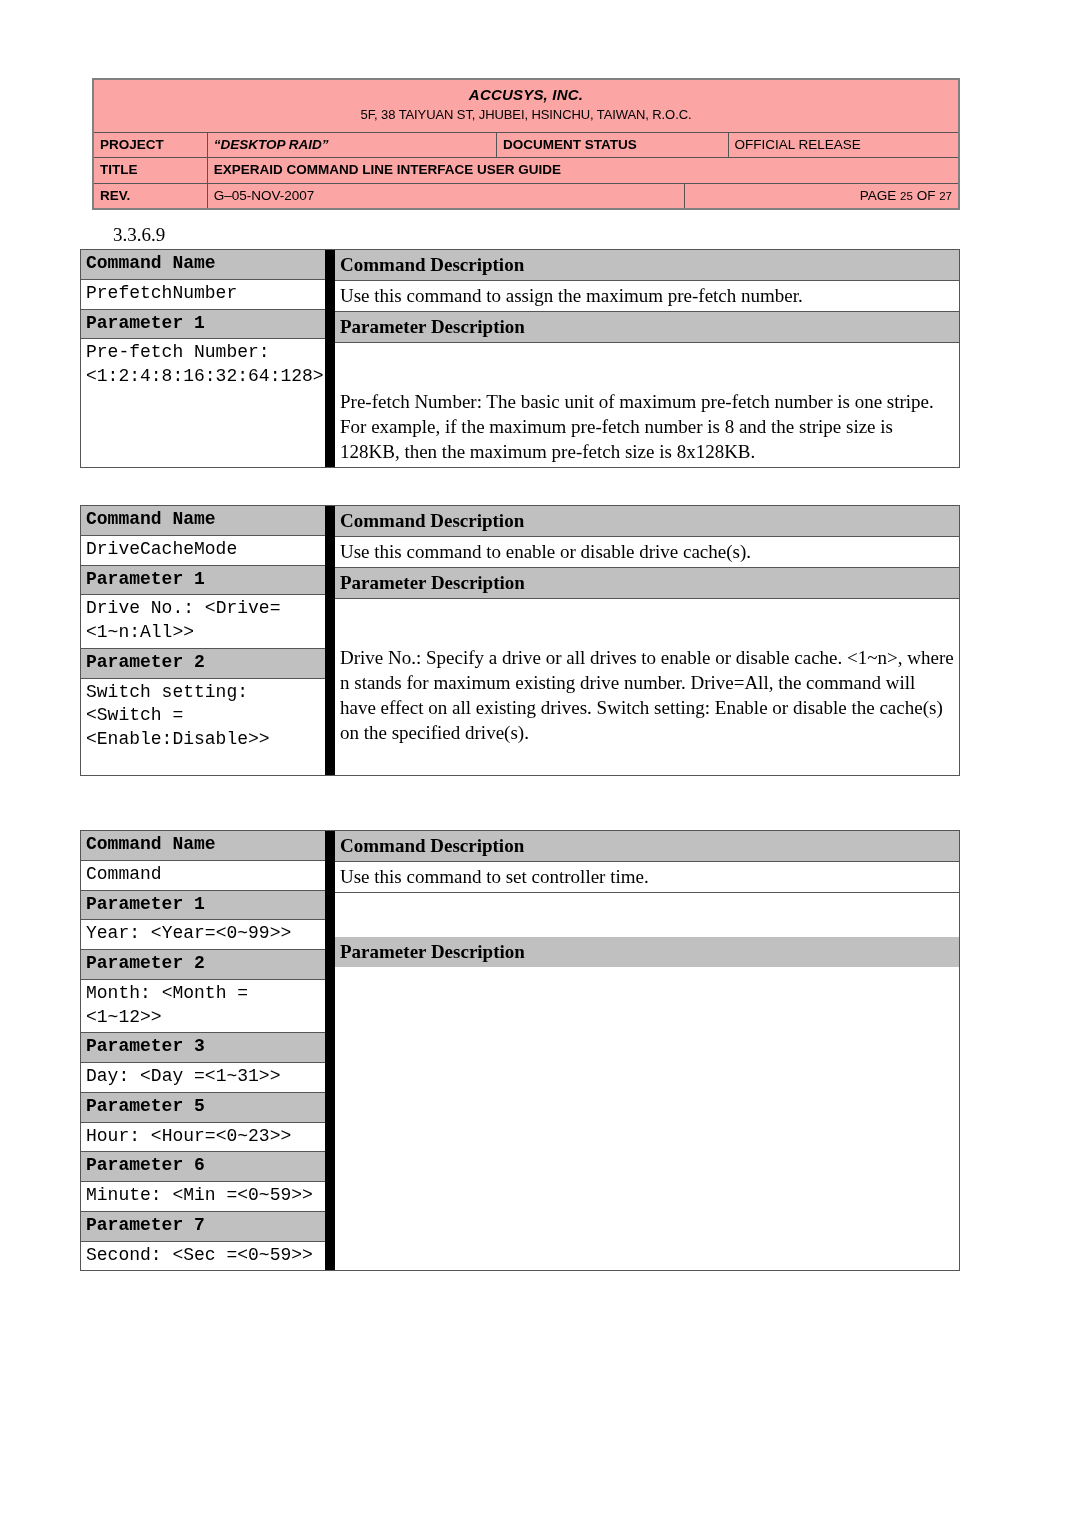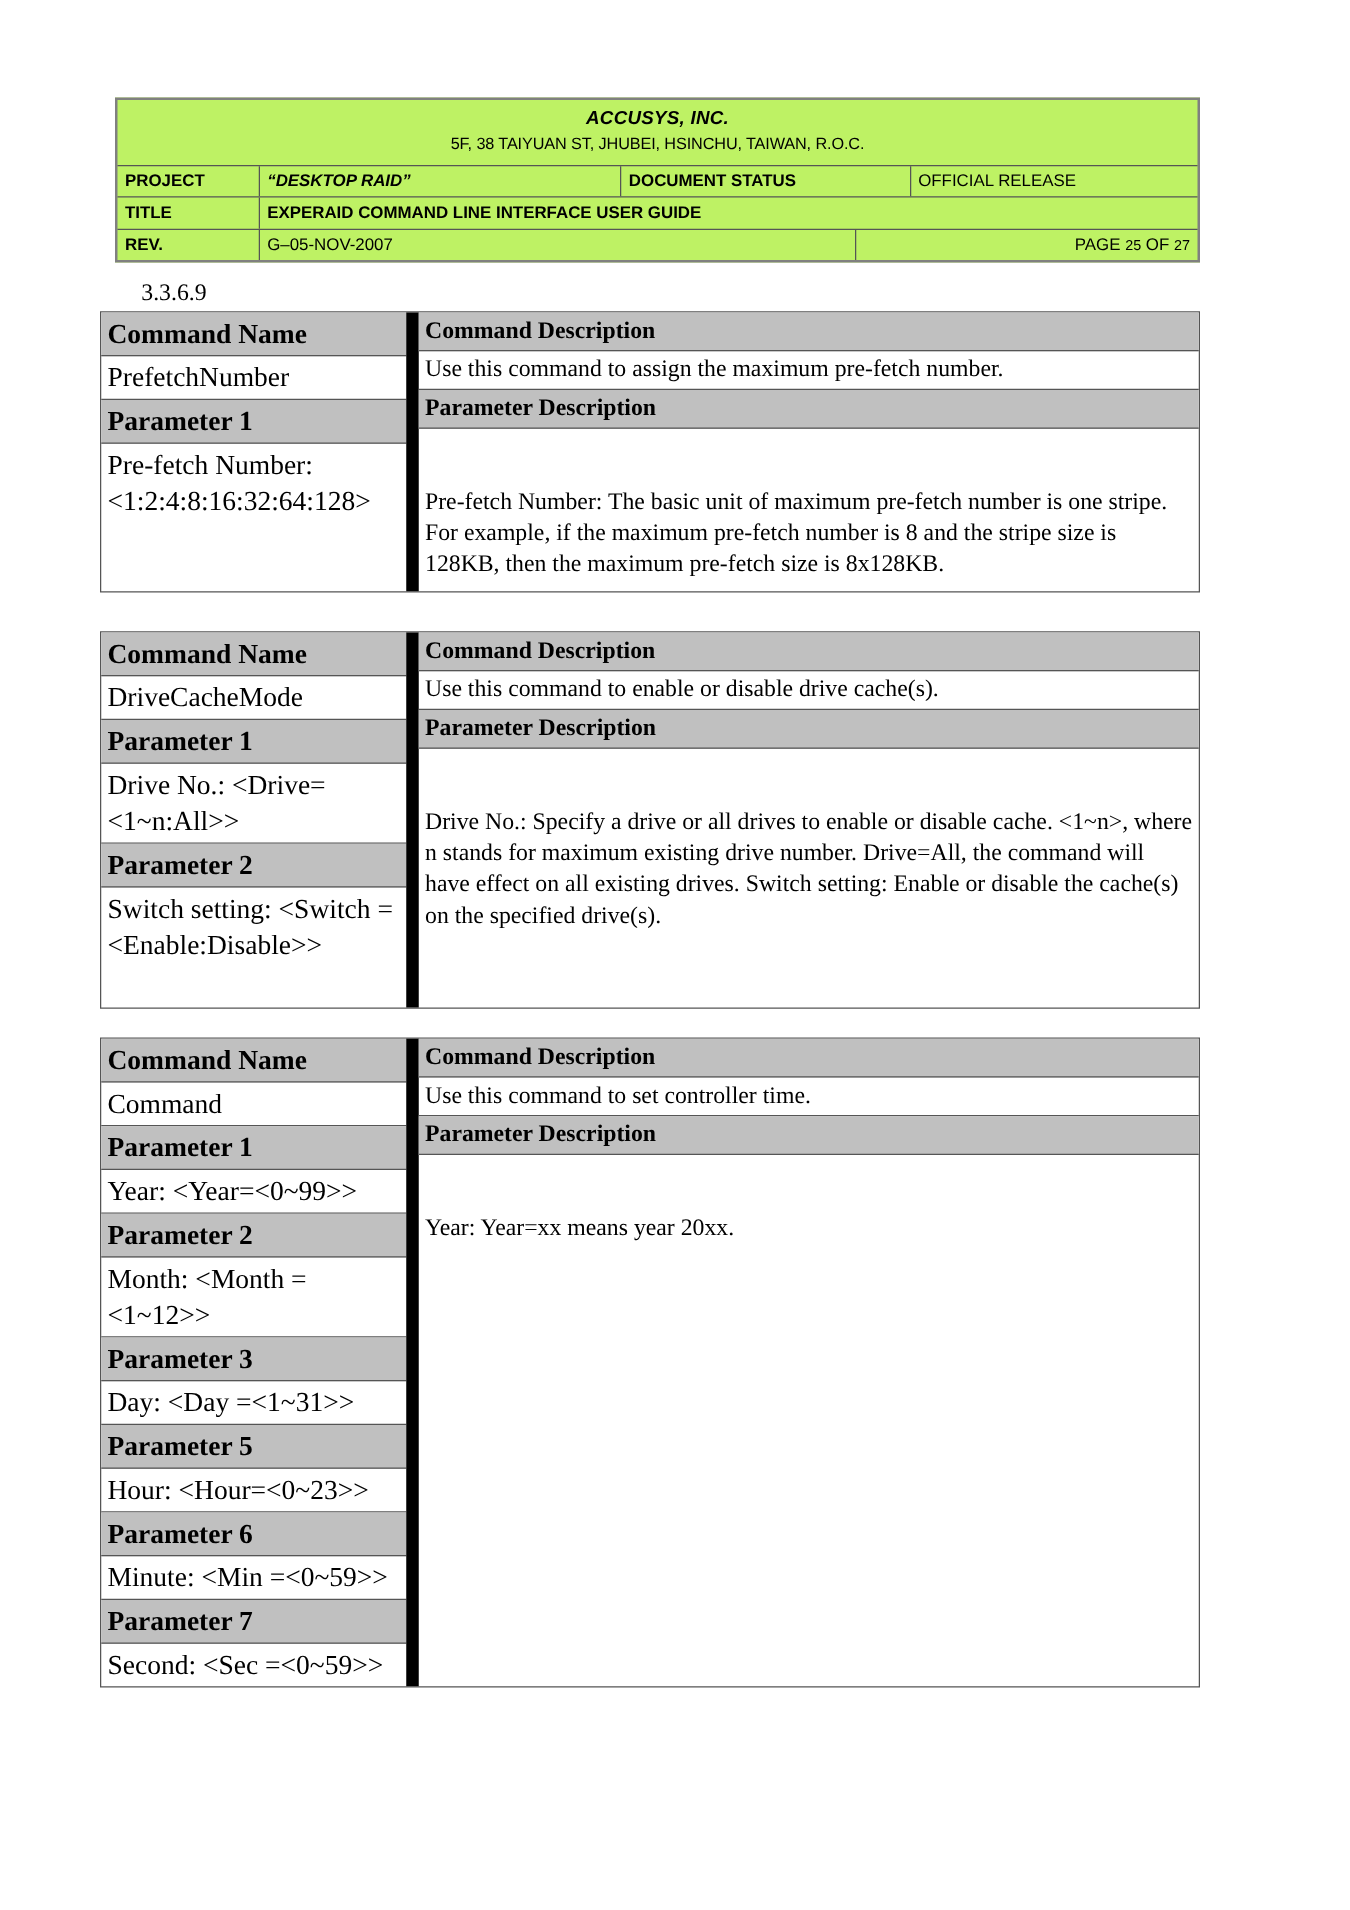--- a/index.html
+++ b/index.html
@@ -25,21 +25,21 @@
 
   
   .doc-header {
     position: absolute;
     left: 92px;
     top: 78px;
     width: 868px;
     border: 2px solid #808080;
     box-sizing: border-box;
     font-family: "Liberation Sans", "DejaVu Sans", sans-serif;
-    background: #bef264;
+    background: #fca5a5;
   }
   .doc-header .hrow {
     display: flex;
     border-top: 1px solid #555555;
   }
   .doc-header .hrow:first-child { border-top: none; }
 
   .company-cell {
     width: 100%;
     padding: 6px 4px 8px 4px;
@@ -103,23 +103,24 @@
 
   .left-stack {
     width: 244px;
     flex: 0 0 244px;
     display: flex;
     flex-direction: column;
   }
   .left-stack > .lrow {
     box-sizing: border-box;
     padding: 2px 5px 3px 5px;
-    font-size: 22px;
+    font-size: 18px;
     line-height: 1.32;
     border-bottom: 1px solid #555555;
+    font-family: Liberation Mono, monospace;
   }
   .left-stack > .lrow:last-child { border-bottom: none; }
   .left-stack > .lrow.shade { background: #c0c0c0; font-weight: bold; }
 
   .right-stack {
     flex: 1 1 auto;
     display: flex;
     flex-direction: column;
   }
   .right-stack > .rrow {
@@ -291,22 +292,18 @@
           <span class="ln">&lt;Sec =&lt;0~59&gt;&gt;</span>
         </div>
       </div>
 
       <div class="divider-full"></div>
 
       <div class="right-stack">
         <div class="rrow shade">Command Description</div>
         <div class="rrow">Use this command to set controller time.</div>
         <div class="rrow shade">Parameter Description</div>
-        <div class="rrow grow">
-          <span class="ln">Year:</span>
-          <span class="ln">Year=xx means year 20xx.</span>
-        </div>
       </div>
 
     </div>
   </div>
 
 </div>
 
 </body></html>

